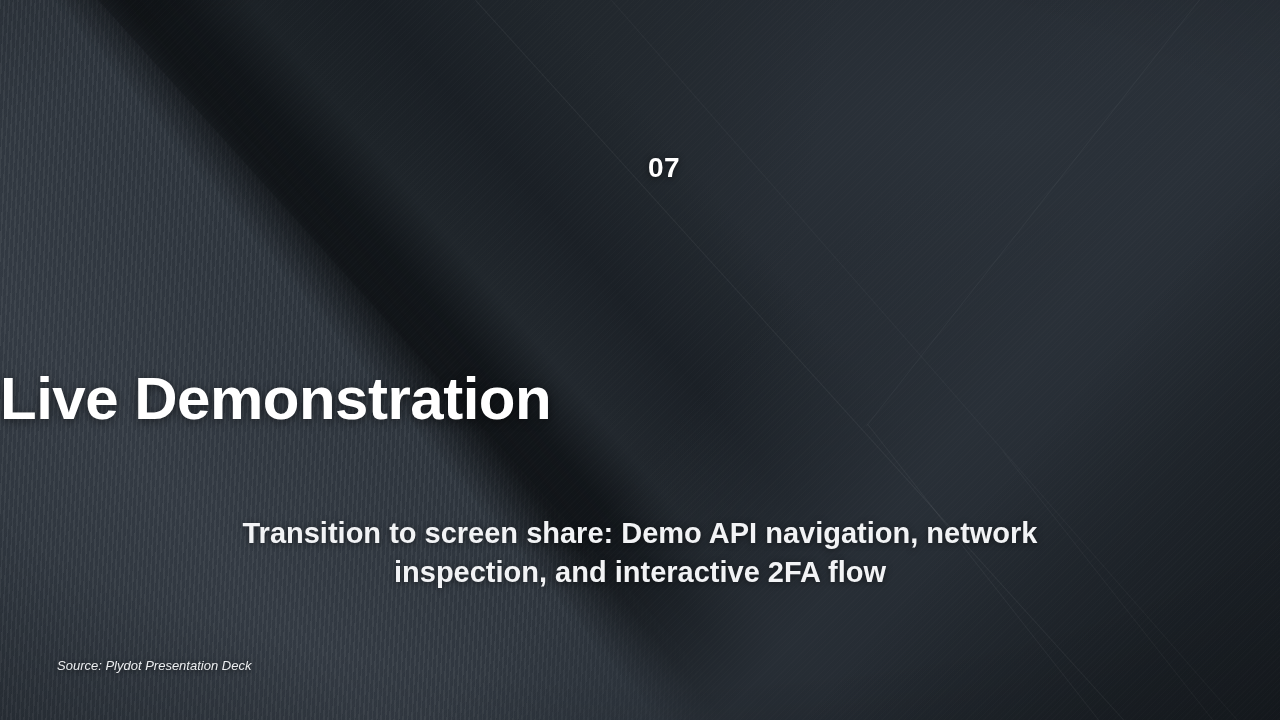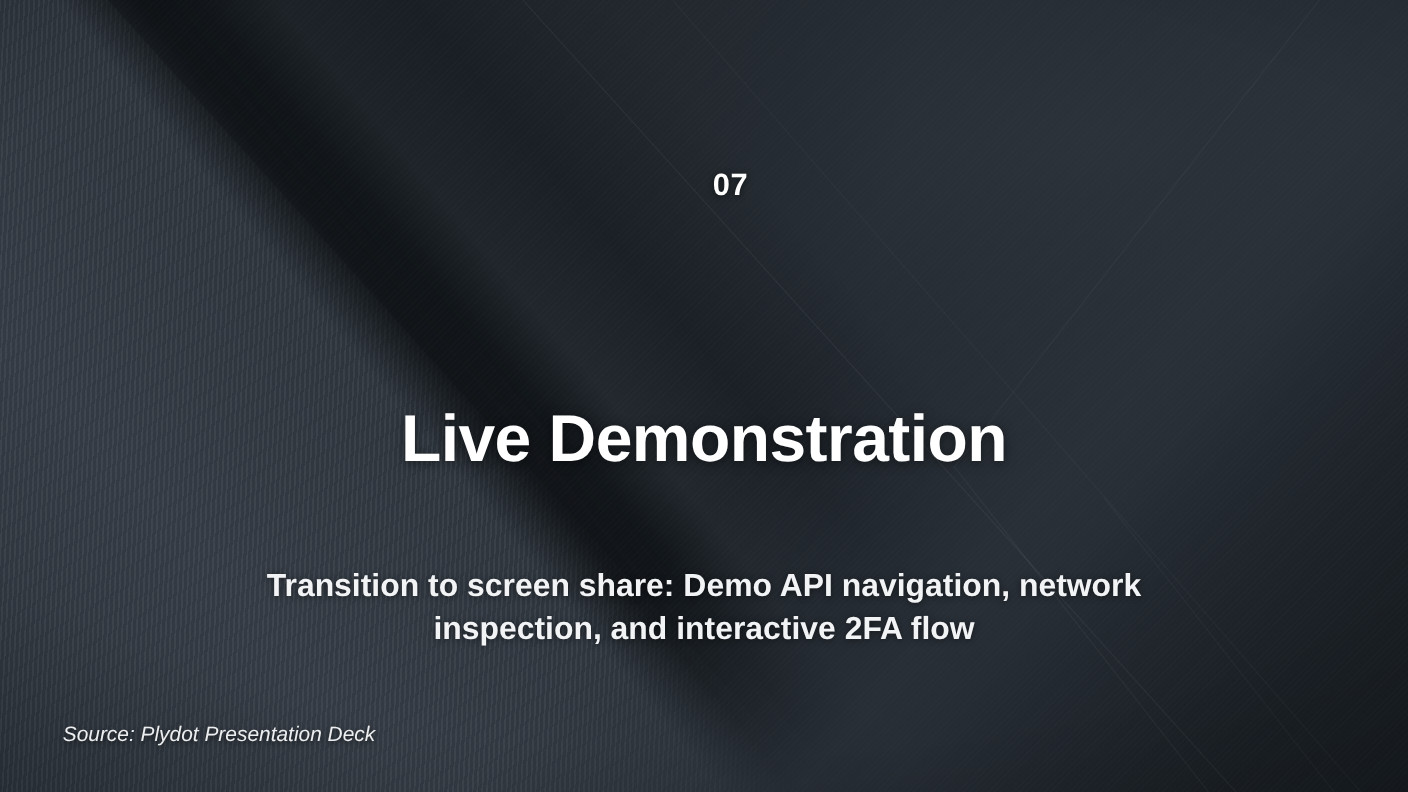--- a/index.html
+++ b/index.html
@@ -128,21 +128,20 @@
     color:#ffffff;
     letter-spacing:.5px;
     text-shadow:0 1px 6px rgba(0,0,0,.55);
     margin-left:48px;
   }
 
   .slide-title{
     position:absolute;
     left:0;right:0;
     top:326px;
-    text-align:center;
     font-size:60px;
     font-weight:bold;
     color:#ffffff;
     letter-spacing:-0.5px;
     line-height:1.1;
     text-shadow:0 2px 10px rgba(0,0,0,.5);
   }
 
   .slide-subtitle{
     position:absolute;
@@ -154,21 +153,21 @@
     font-weight:bold;
     color:#f2f3f5;
     line-height:1.36;
     text-shadow:0 1px 6px rgba(0,0,0,.5);
   }
 
   .slide-source{
     position:absolute;
     left:57px;
     top:658px;
-    font-size:19px;
+    font-size:13px;
     font-style:italic;
     color:#eceef0;
     text-shadow:0 1px 5px rgba(0,0,0,.55);
   }
 </style>
 </head>
 <body>
 
 <div id="slide">
 

